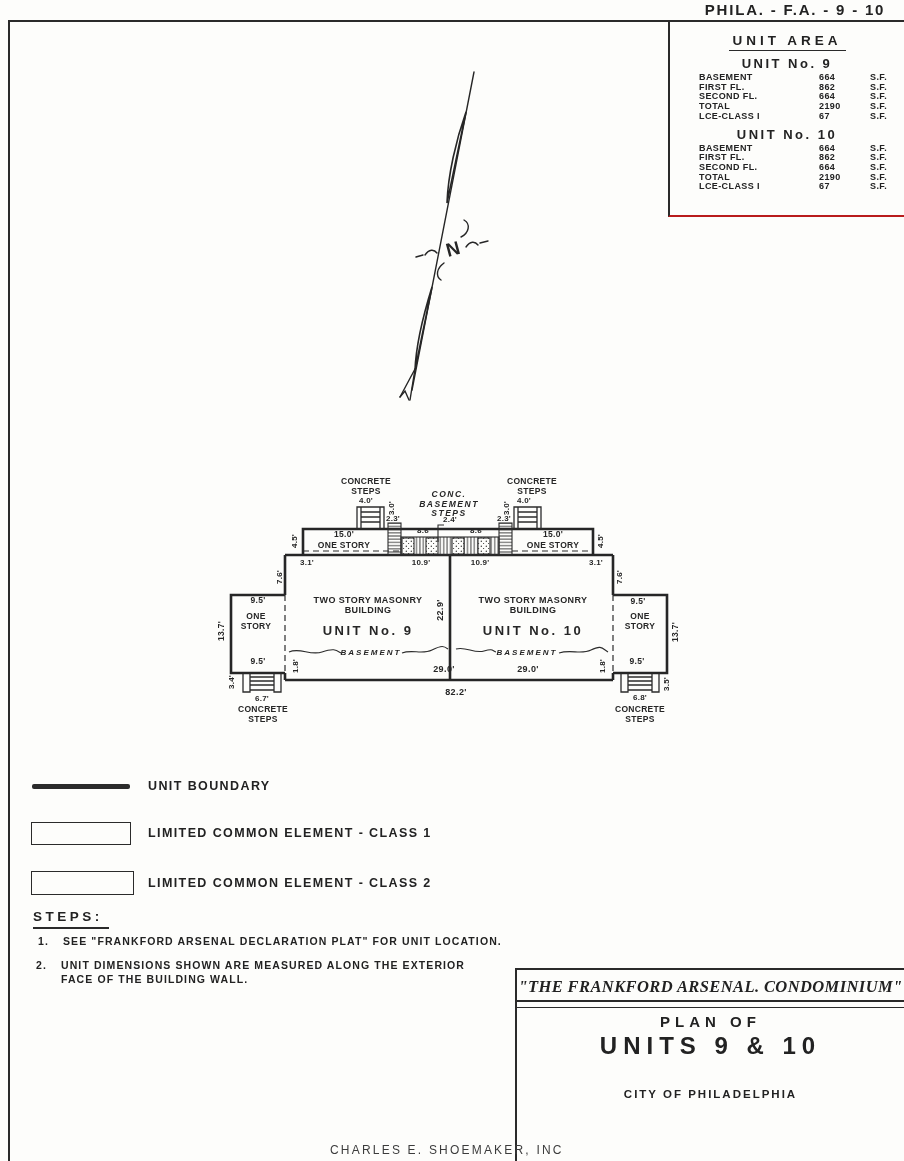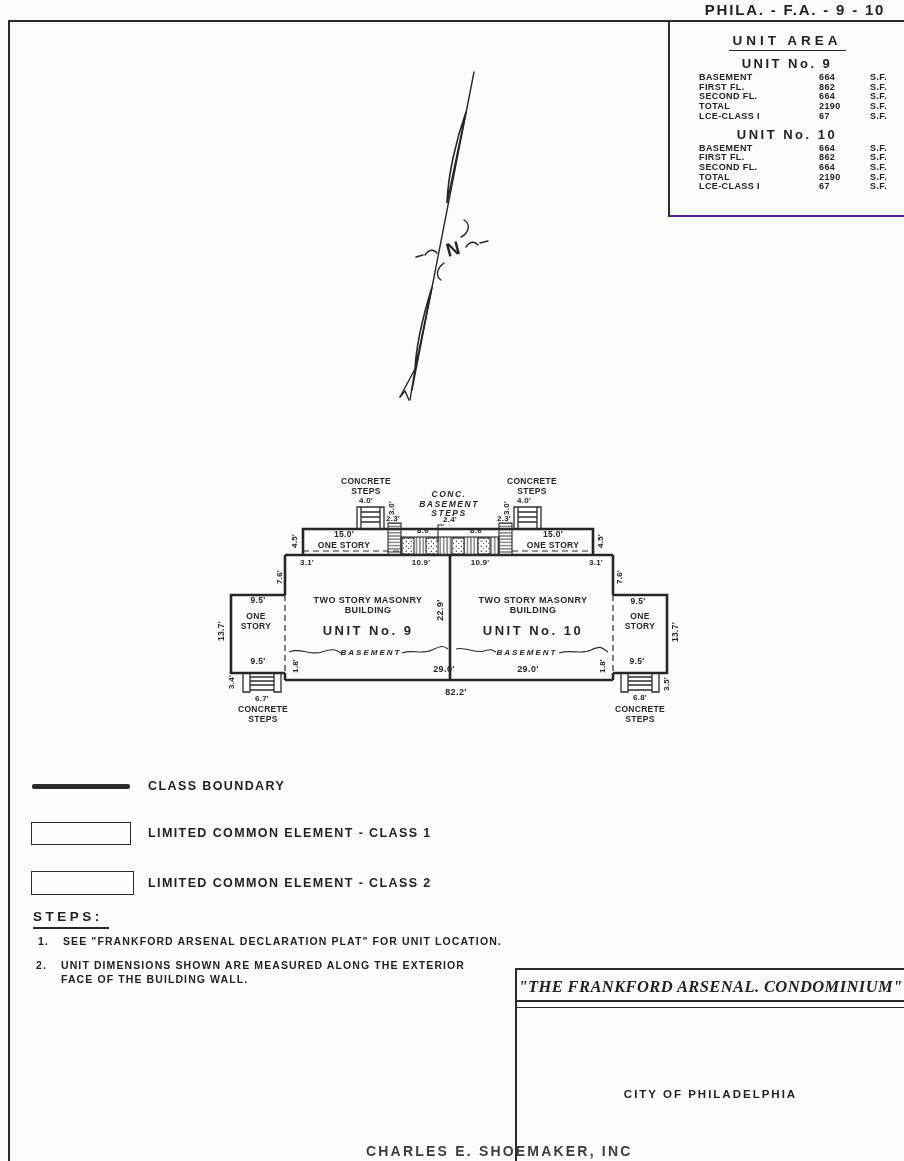--- a/index.html
+++ b/index.html
@@ -18,21 +18,21 @@
   .it{font-style:italic;}
   .sz8{font-size:8px;letter-spacing:.2px;}
   .sz85{font-size:8.5px;letter-spacing:.3px;}
   .sz9{font-size:9px;letter-spacing:.4px;}
   .sz13{font-size:13px;letter-spacing:2.5px;}
   
   .page-ref{position:absolute;left:700px;top:1px;width:190px;text-align:center;
     font-size:15px;letter-spacing:1.8px;font-weight:bold;}
   
   .ua-box{position:absolute;left:668px;top:22px;width:236px;height:195px;
-    border-left:2px solid #2a2a2a;border-bottom:2px solid #4c1d95;box-sizing:border-box;}
+    border-left:2px solid #2a2a2a;border-bottom:2px solid #b91c1c;box-sizing:border-box;}
   .ua-title{margin:11px auto 0;width:max-content;font-size:13.5px;font-weight:bold;
     letter-spacing:4px;border-bottom:1.5px solid #2a2a2a;padding:0 4px 2px;}
   .ua-unit-name{margin:5px auto 2px;width:max-content;font-size:13px;font-weight:bold;letter-spacing:2.5px;}
   .ua-rows{padding-left:29px;}
   .ua-row{display:grid;grid-template-columns:120px 51px auto;font-size:9px;
     font-weight:bold;line-height:9.7px;letter-spacing:.4px;}
   
   .legend-line{position:absolute;left:32px;top:784px;width:98px;height:4.5px;background:#2b2b2b;border-radius:2px;}
   .legend-rect1{position:absolute;left:31px;top:822px;width:100px;height:23px;border:1.6px solid #2b2b2b;box-sizing:border-box;}
   .legend-rect2{position:absolute;left:31px;top:871px;width:103px;height:24px;border:1.6px solid #2b2b2b;box-sizing:border-box;}
@@ -48,21 +48,21 @@
   .tb-name{position:absolute;left:0;top:2px;width:100%;height:30px;line-height:30px;text-align:center;
     font-size:16.5px;font-weight:bold;font-style:italic;letter-spacing:.4px;
     font-family:"Liberation Serif","DejaVu Serif",serif;border-bottom:2px solid #2a2a2a;box-sizing:border-box;}
   .tb-rule{position:absolute;left:0;top:37px;width:100%;height:0;border-top:1.5px solid #2a2a2a;}
   .tb-line{position:absolute;left:0;width:100%;text-align:center;font-weight:bold;}
   .tb-planof{top:43px;font-size:15px;letter-spacing:5px;}
   .tb-units{top:62px;font-size:24px;letter-spacing:6px;}
   .tb-ward{top:97px;font-size:11.5px;letter-spacing:2px;}
   .tb-city{top:118px;font-size:11.5px;letter-spacing:2px;}
   .tb-county{top:125px;font-size:11.5px;letter-spacing:2px;}
-  .firm{position:absolute;left:330px;top:1143px;font-size:14px;letter-spacing:2.2px;color:#3c3c3c;font-weight:bold;margin-left:36px;}
+  .firm{position:absolute;left:330px;top:1143px;font-size:12px;letter-spacing:2.2px;color:#3c3c3c;font-weight:normal;}
   svg{position:absolute;overflow:visible;}
   .north-n{font-size:19px;}
 </style>
 </head>
 <body>
 
 <div class="sheet">
 
   <div class="border-top"></div>
   <div class="border-left"></div>
@@ -275,37 +275,39 @@
   <div class="lbl sz8 rot" style="left:296px;top:666px">1.8'</div>
   <div class="lbl sz8 rot" style="left:603px;top:666px">1.8'</div>
   <div class="lbl sz8 rot" style="left:232px;top:682px">3.4'</div>
   <div class="lbl sz8" style="left:262px;top:699px">6.7'</div>
   <div class="lbl sz85 wrap" style="left:263px;top:715px;width:58px">CONCRETE STEPS</div>
   <div class="lbl sz8 rot" style="left:667px;top:684px">3.5'</div>
   <div class="lbl sz8" style="left:640px;top:698px">6.8'</div>
   <div class="lbl sz85 wrap" style="left:640px;top:715px;width:58px">CONCRETE STEPS</div>
 
   <div class="legend-line"></div>
-  <div class="legend-label" style="left:148px;top:779px">CLASS BOUNDARY</div>
+  <div class="legend-label" style="left:148px;top:779px">UNIT BOUNDARY</div>
   <div class="legend-rect1"></div>
   <div class="legend-label" style="left:148px;top:826px">LIMITED COMMON ELEMENT - CLASS 1</div>
   <div class="legend-rect2"></div>
   <div class="legend-label" style="left:148px;top:876px">LIMITED COMMON ELEMENT - CLASS 2</div>
 
   <div class="notes-heading">STEPS:</div>
   <div class="note" style="left:38px;top:934px;width:540px">
     <span class="note-num">1.</span>
     <span>SEE "FRANKFORD ARSENAL DECLARATION PLAT" FOR UNIT LOCATION.</span>
   </div>
   <div class="note" style="left:36px;top:958px;width:470px">
     <span class="note-num">2.</span>
     <span style="width:425px">UNIT DIMENSIONS SHOWN ARE MEASURED ALONG THE EXTERIOR FACE OF THE BUILDING WALL.</span>
   </div>
 
   <div class="tblock">
     <div class="tb-name">"THE FRANKFORD ARSENAL. CONDOMINIUM"</div>
     <div class="tb-rule"></div>
+    <div class="tb-line tb-planof">PLAN OF</div>
+    <div class="tb-line tb-units">UNITS 9 &amp; 10</div>
     <div class="tb-line tb-city">CITY OF PHILADELPHIA</div>
   </div>
 
   <div class="firm">CHARLES E. SHOEMAKER, INC</div>
 
 </div>
 
 </body></html>

